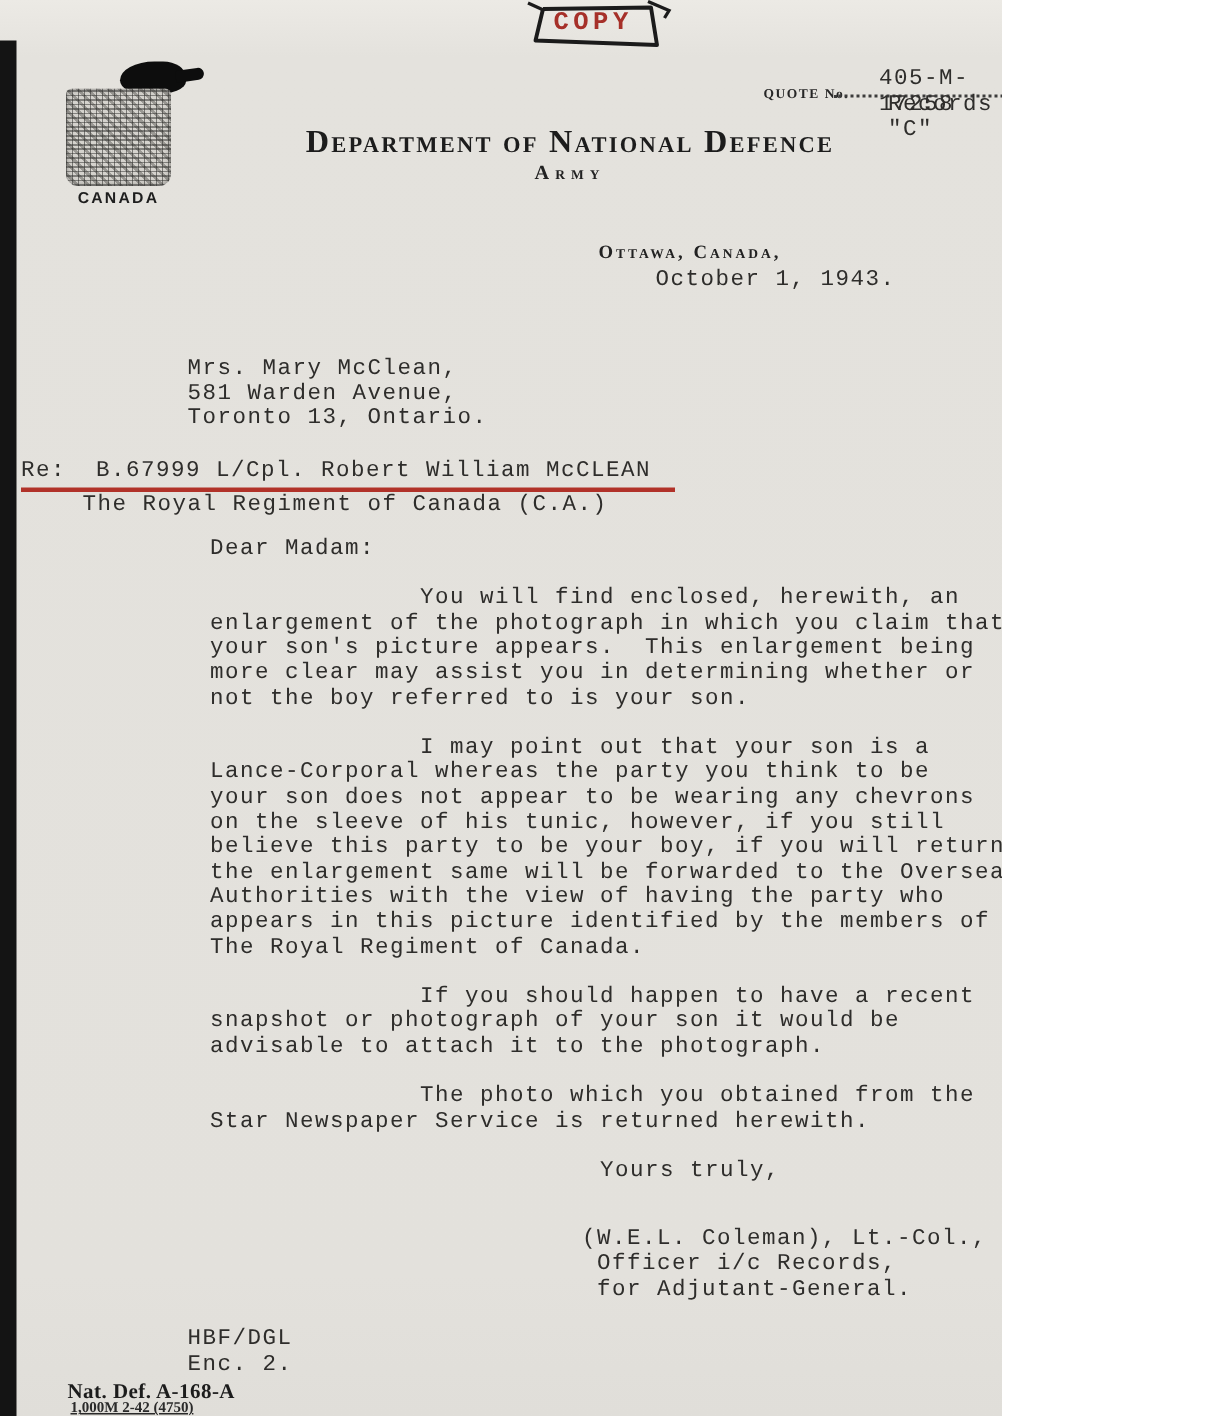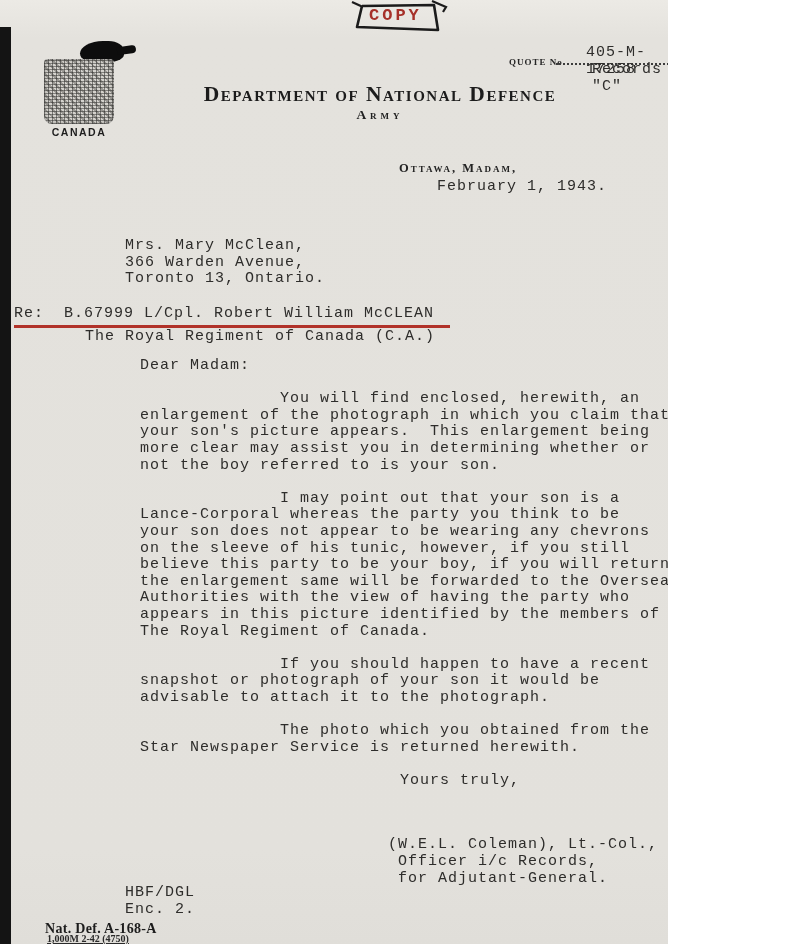--- a/index.html
+++ b/index.html
@@ -80,27 +80,27 @@
   
   .recipient{left:125px;top:238px;}
 
   
   .subject{left:14px;top:306px;}
   .subject-line1{
     display:inline-block;padding:0 16px 2px 0;
     border-bottom:3px solid #b13229;
   }
   .subject-prefix{margin-right:20px;text-align:right;}
-  .subject-line2{margin-left:71px;margin-top:1px;font-family:Liberation Mono, monospace;}
+  .subject-line2{margin-left:41px;margin-top:1px;font-family:Liberation Mono, monospace;}
 
   
   .body-text{left:140px;top:358px;width:560px;}
 
   
-  .signature{left:388px;top:836px;line-height:17px;}
+  .signature{left:388px;top:817px;line-height:17px;}
   .reference{left:125px;top:884px;line-height:17px;}
 
   
   .form-number{left:45px;top:921px;font-size:14px;font-weight:bold;color:#1c1c1c;letter-spacing:.3px;}
   .form-code{left:47px;top:933px;font-size:10px;font-weight:bold;color:#2a2a2a;text-decoration:underline;}
 </style>
 </head>
 <body>
 
 <div class="page">
@@ -121,25 +121,25 @@
   <div class="abs mono quote-number">405-M-17258</div>
   <div class="abs mono records-note">Records "C"</div>
 
   <div class="abs crest-blob"></div>
   <div class="abs crest-blob-tail"></div>
   <div class="abs crest-body"></div>
   <div class="abs crest-caption">CANADA</div>
 
   <div class="abs serif branch">Army</div>
   <div class="abs serif dept-title">Department of National Defence</div>
-  <div class="abs serif place-line">Ottawa, Madam,</div>
-  <div class="abs mono date-line">February 1, 1943.</div>
+  <div class="abs serif place-line">Ottawa, Canada,</div>
+  <div class="abs mono date-line">October 1, 1943.</div>
 
   <div class="abs mono pre recipient">Mrs. Mary McClean,
-366 Warden Avenue,
+581 Warden Avenue,
 Toronto 13, Ontario.</div>
 
   <div class="abs mono subject">
     <div class="subject-line1">
       <span class="subject-prefix">Re:</span><span>B.67999 L/Cpl. Robert William McCLEAN</span>
     </div>
     <div class="subject-line2">The Royal Regiment of Canada (C.A.)</div>
   </div>
 
   <div class="abs mono pre body-text">Dear Madam:

